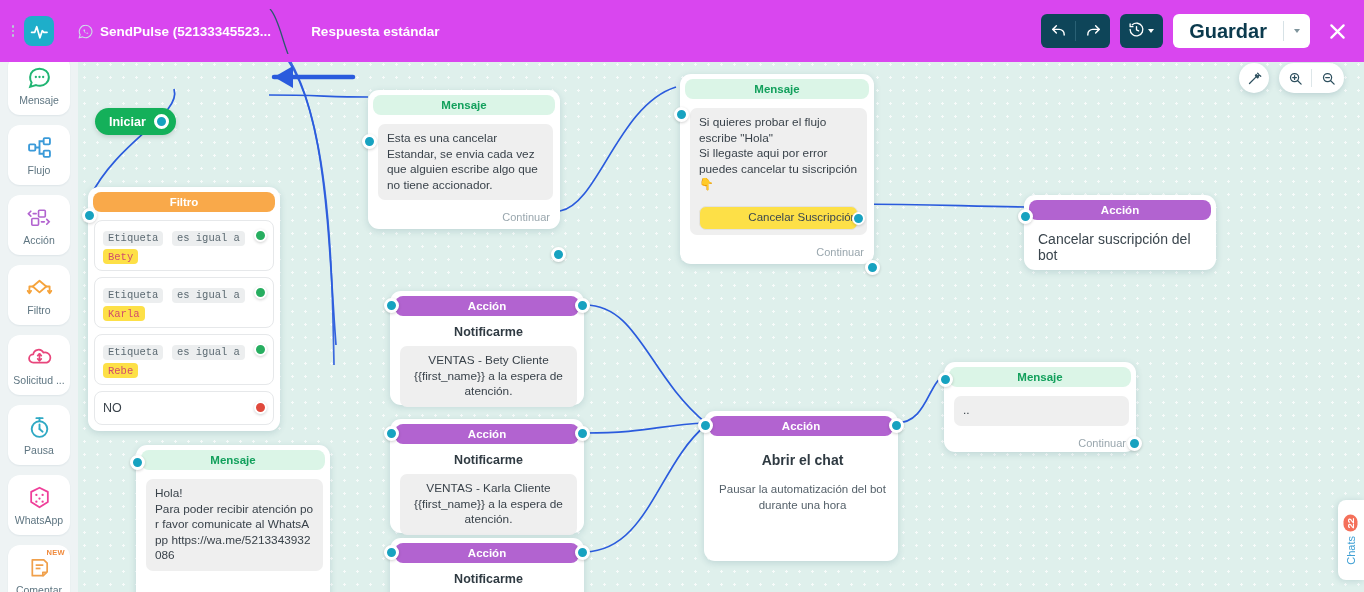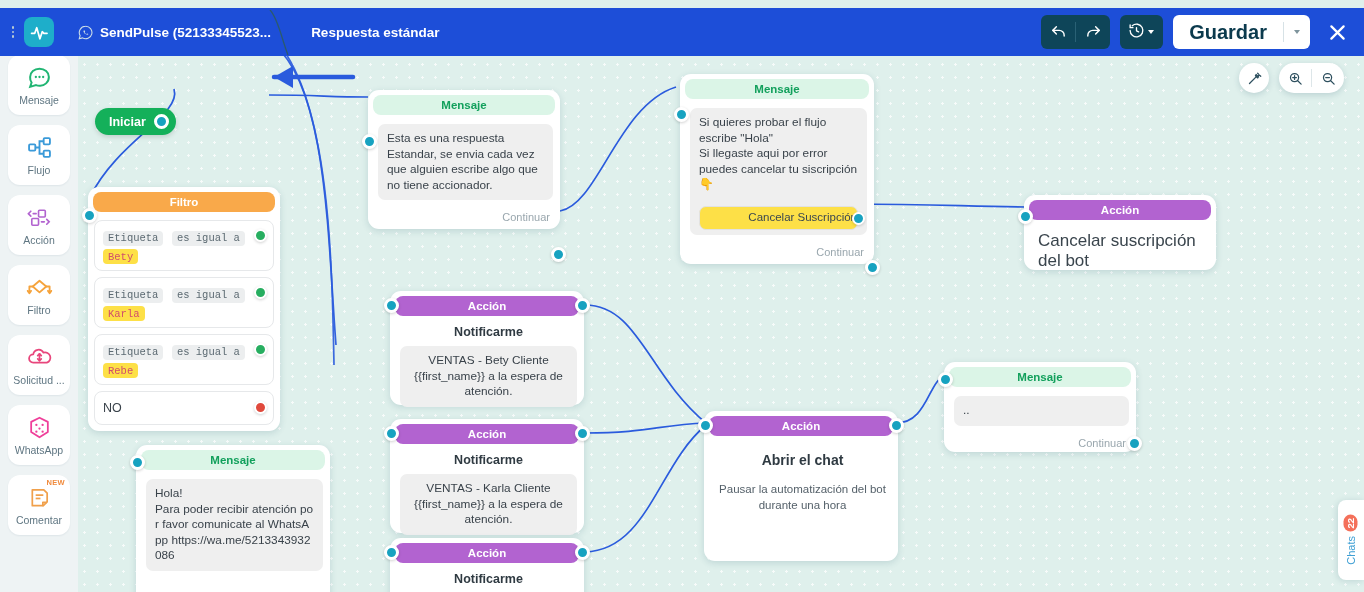--- a/index.html
+++ b/index.html
@@ -6,22 +6,22 @@
   html, body {
     width: 1364px; height: 592px;
     overflow: hidden;
     font-family: "Liberation Sans", sans-serif;
     background: #dff0ec;
   }
   #app { position: relative; width: 1364px; height: 592px; overflow: hidden; }
 
   
   .topbar {
-    position: absolute; left: 0; top: 8px; width: 1364px; height: 48px;
-    background: #1d4ed8; display: flex; align-items: center; z-index: 60;
+    position: absolute; left: 0; top: 0; width: 1364px; height: 62px;
+    background: #d946ef; display: flex; align-items: center; z-index: 60;
   }
   .tb-dots {
     width: 18px; display: flex; flex-direction: column; align-items: center;
     gap: 2px; margin-left: 4px; cursor: pointer;
   }
   .tb-dots i { width: 2.5px; height: 2.5px; background: #b7cad3; border-radius: 50%; display: block; }
   .logo-box {
     width: 30px; height: 30px; border-radius: 8px;
     background: #1eaeca; margin-left: 2px;
     display: flex; align-items: center; justify-content: center;
@@ -167,21 +167,21 @@
   }
   .chats-lbl { color:#3e9fd4; font-size:11px; writing-mode:vertical-rl; transform:rotate(180deg); }
 
   .cta-btn {
     background:#fde047; border:1px solid #e2e2e2; border-radius:7px; height:24px;
     display:flex; align-items:center; justify-content:flex-end; color:#3b4750;
     font-size:11.5px; margin-top:13px; position:relative; cursor:pointer;
   }
   .act-title { text-align:center; font-size:12.5px; font-weight:bold; color:#2f3a42; margin-bottom:7px; }
   .act-sub { text-align:center; font-size:11.5px; color:#55616a; line-height:1.35; }
-  .act-plain { font-size:17px; color:#3a454d; padding:2px 4px 6px 4px; text-align:left; }
+  .act-plain { font-size:14px; color:#3a454d; padding:2px 4px 6px 4px; text-align:left; }
 </style>
 </head>
 <body>
 
 <div id="app">
 
   <div class="topbar">
     <div class="tb-dots">
       <i></i>
         <i></i>
@@ -314,20 +314,32 @@
         <svg width="25" height="25" viewBox="0 0 24 24" fill="none" stroke="#e8467c" stroke-width="1.7" stroke-linecap="round" stroke-linejoin="round">
           <path d="M6 17a4 4 0 010-8 5.2 5.2 0 019.8-1.6A3.8 3.8 0 0119 17z"></path>
           <path d="M12 8.5v6.5"></path>
             <path d="M10.3 10.2L12 8.5l1.7 1.7"></path>
             <path d="M10.3 13.3L12 15l1.7-1.7"></path>
         </svg>
       </span>
       <span class="sb-lbl">Solicitud ...</span>
     </div>
 
+    <div class="sb-item">
+      <span class="sb-ico">
+        <svg width="25" height="25" viewBox="0 0 24 24" fill="none" stroke="#2fa9c4" stroke-width="1.8" stroke-linecap="round">
+          <circle cx="12" cy="13.5" r="7.5"></circle>
+            <path d="M12 13.5V9"></path>
+            <path d="M12 13.5l3 2.5"></path>
+          <path d="M9 3h6"></path>
+            <path d="M12 3v2.7"></path>
+        </svg>
+      </span>
+      <span class="sb-lbl">Pausa</span>
+    </div>
 
     <div class="sb-item">
       <span class="sb-ico">
         <svg width="25" height="25" viewBox="0 0 24 24" fill="none" stroke="#ef3f9a" stroke-width="1.7" stroke-linejoin="round">
           <path d="M12 2.6l8 4v9.8l-8 5-8-5V6.6z"></path>
           <circle cx="9" cy="9.5" r="1.1" fill="#ef3f9a" stroke="none"></circle>
           <circle cx="15" cy="9.5" r="1.1" fill="#ef3f9a" stroke="none"></circle>
           <circle cx="12" cy="13" r="1.1" fill="#ef3f9a" stroke="none"></circle>
           <circle cx="9" cy="16" r="1.1" fill="#ef3f9a" stroke="none"></circle>
           <circle cx="15" cy="16" r="1.1" fill="#ef3f9a" stroke="none"></circle>
@@ -426,21 +438,21 @@
           <span class="port sm red" style="position:absolute;right:6px;top:9px;"></span>
         </div>
       </div>
     </div>
 
     <div class="node" style="left:290px; top:45px; width:192px;">
       <div class="port" style="left:-6px; top:44px;"></div>
       <div class="port" style="right:-6px; top:157px;"></div>
       <div class="nhead msg">Mensaje</div>
       <div class="nbody">
-        <div class="bubble">Esta es una respuesta Estandar, se envia cada vez que alguien escribe algo que no tiene accionador.</div>
+        <div class="bubble">Esta es una cancelar Estandar, se envia cada vez que alguien escribe algo que no tiene accionador.</div>
       </div>
       <div class="cont">Continuar</div>
     </div>
 
     <div class="node" style="left:602px; top:29px; width:194px;">
       <div class="port" style="left:-6px; top:33px;"></div>
       <div class="port" style="right:-6px; top:186px;"></div>
       <div class="nhead msg">Mensaje</div>
       <div class="nbody">
         <div class="bubble" style="padding-bottom:5px;">

